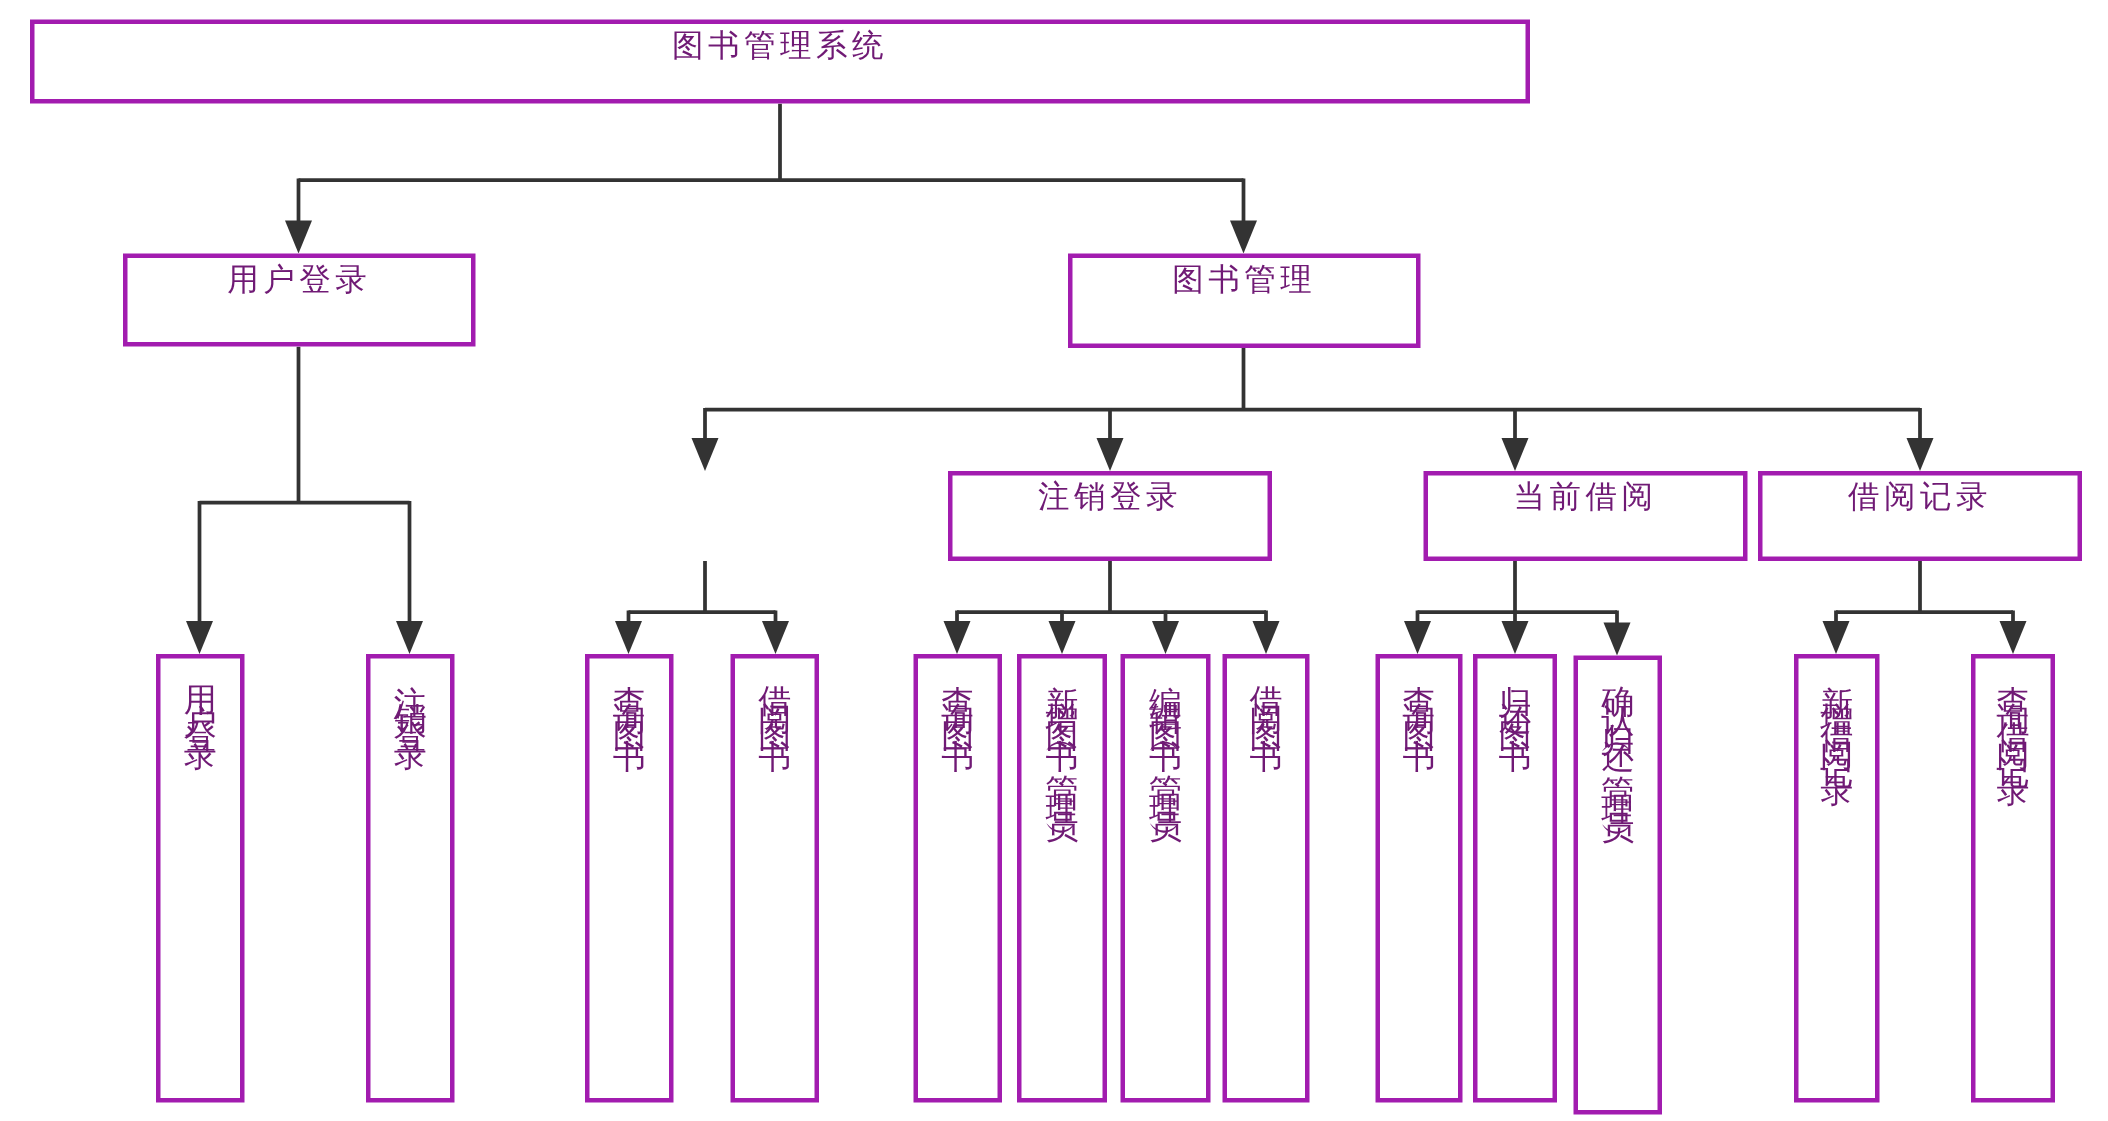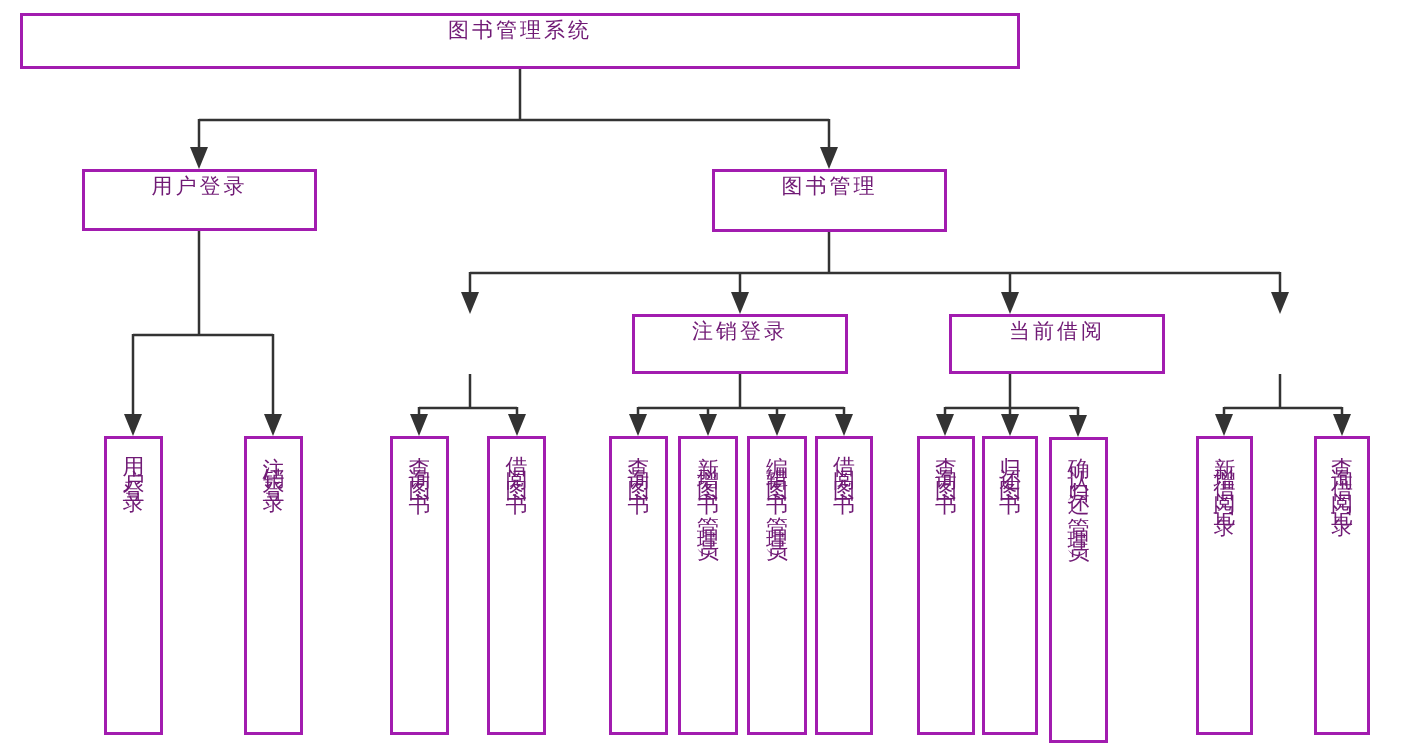--- a/index.html
+++ b/index.html
@@ -139,20 +139,23 @@
   <div class="node h" style="left:712px; top:169px; width:235px; height:63px;">
     <span>图书管理</span>
   </div>
 
   <div class="node h" style="left:632px; top:314px; width:216px; height:60px;">
     <span>注销登录</span>
   </div>
   <div class="node h" style="left:902px; top:314px; width:216px; height:60px;margin-left:47px;">
     <span>当前借阅</span>
   </div>
+  <div class="node h" style="left:1172px; top:314px; width:216px; height:60px;">
+    <span>借阅记录</span>
+  </div>
 
   <div class="node v" style="left:104px; top:436px; width:59px; height:299px;">
     <span class="vtext">用户登录</span>
   </div>
   <div class="node v" style="left:244px; top:436px; width:59px; height:299px;">
     <span class="vtext">注销登录</span>
   </div>
 
   <div class="node v" style="left:390px; top:436px; width:59px; height:299px;">
     <span class="vtext">查询图书</span>

